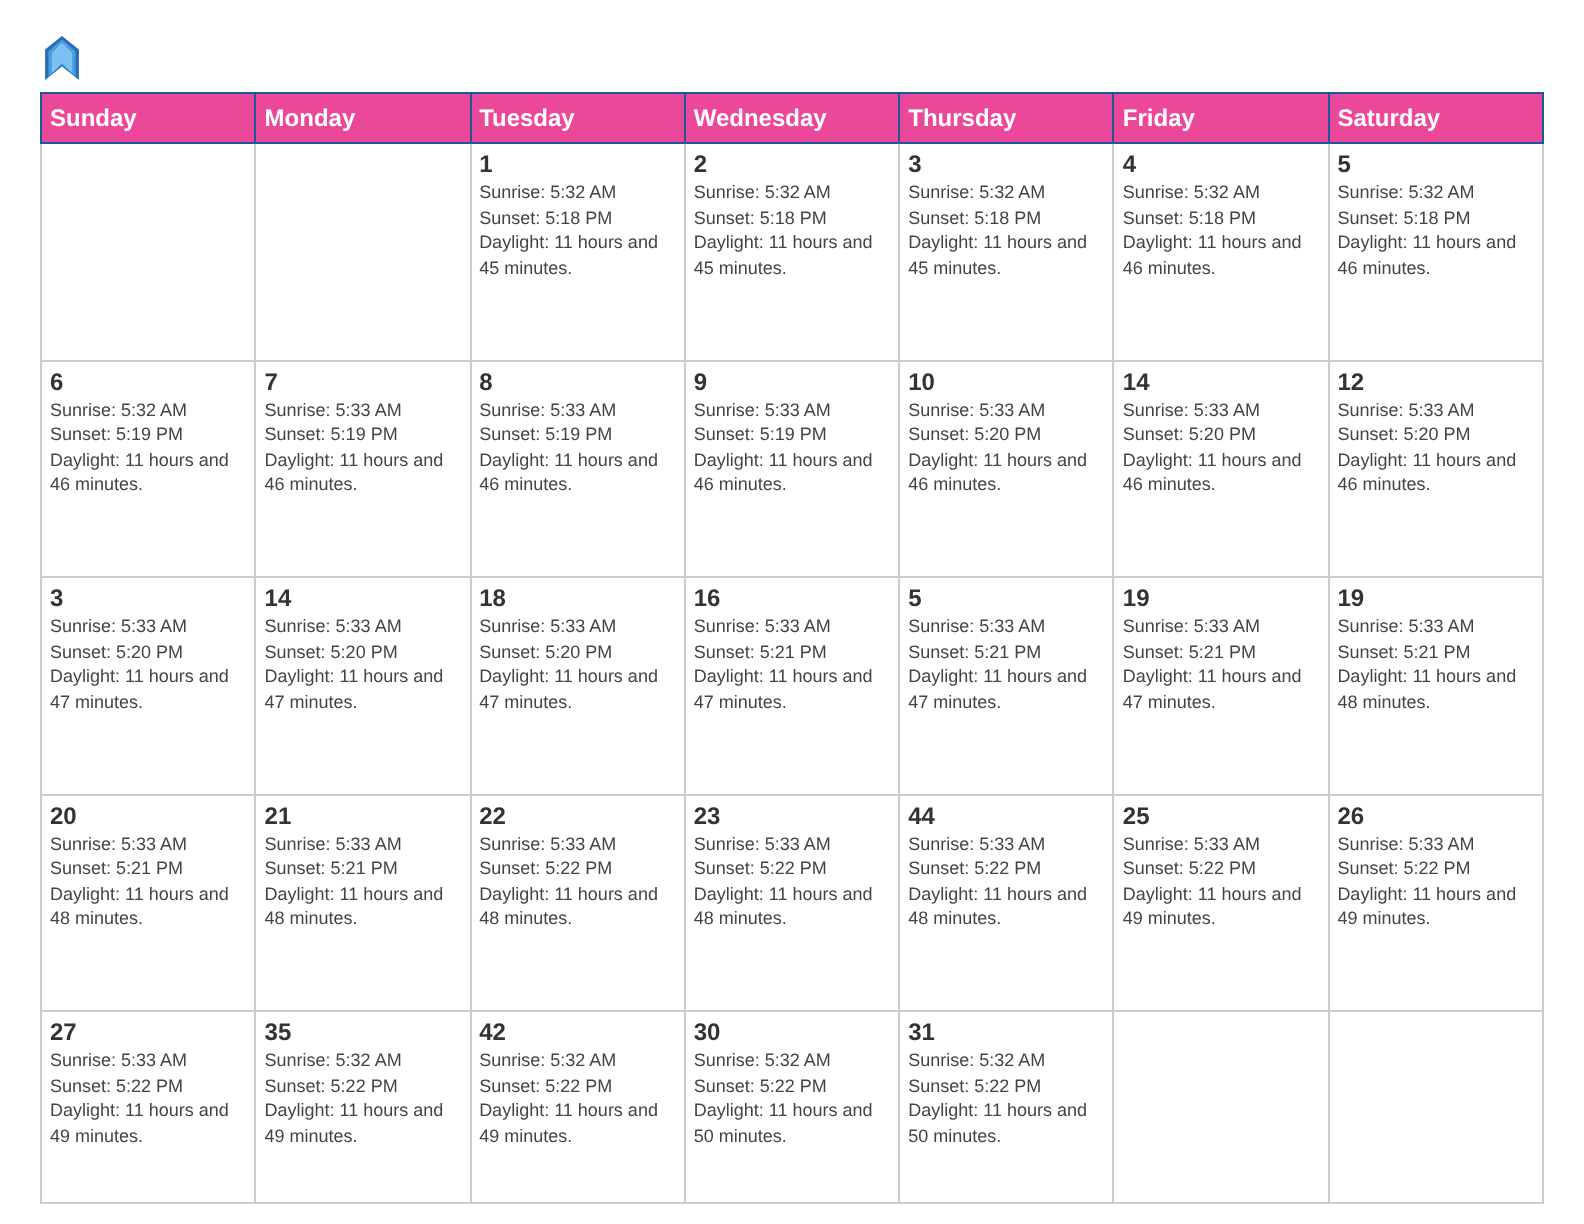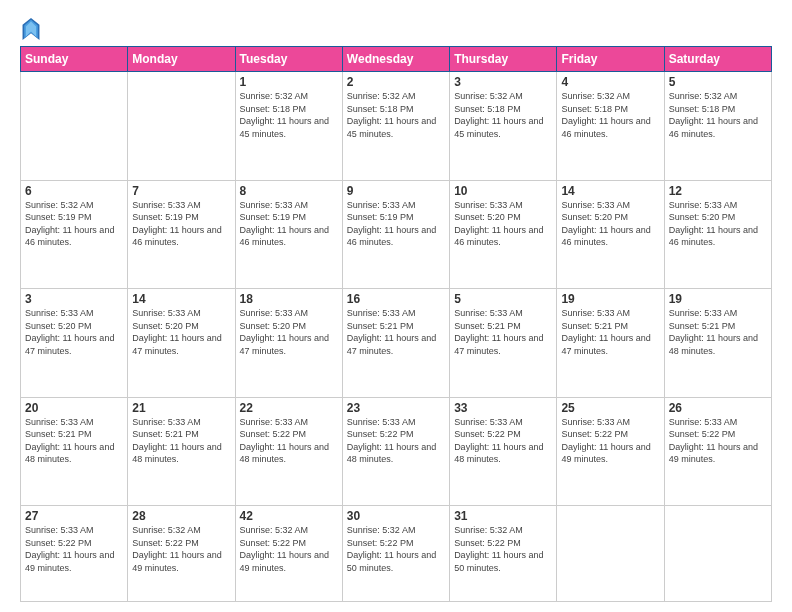--- a/index.html
+++ b/index.html
@@ -280,21 +280,21 @@
 Sunset: 5:22 PM
 Daylight: 11 hours and 48 minutes.</div>
           </td>
           <td>
             <span class="day-num">23</span>
             <div class="cell-text" style="white-space: pre-line;">Sunrise: 5:33 AM
 Sunset: 5:22 PM
 Daylight: 11 hours and 48 minutes.</div>
           </td>
           <td>
-            <span class="day-num">33</span>
+            <span class="day-num">44</span>
             <div class="cell-text" style="white-space: pre-line;">Sunrise: 5:33 AM
 Sunset: 5:22 PM
 Daylight: 11 hours and 48 minutes.</div>
           </td>
           <td>
             <span class="day-num">25</span>
             <div class="cell-text" style="white-space: pre-line;">Sunrise: 5:33 AM
 Sunset: 5:22 PM
 Daylight: 11 hours and 49 minutes.</div>
           </td>
@@ -306,21 +306,21 @@
           </td>
         </tr>
         <tr>
           <td>
             <span class="day-num">27</span>
             <div class="cell-text" style="white-space: pre-line;">Sunrise: 5:33 AM
 Sunset: 5:22 PM
 Daylight: 11 hours and 49 minutes.</div>
           </td>
           <td>
-            <span class="day-num">28</span>
+            <span class="day-num">35</span>
             <div class="cell-text" style="white-space: pre-line;">Sunrise: 5:32 AM
 Sunset: 5:22 PM
 Daylight: 11 hours and 49 minutes.</div>
           </td>
           <td>
             <span class="day-num">42</span>
             <div class="cell-text" style="white-space: pre-line;">Sunrise: 5:32 AM
 Sunset: 5:22 PM
 Daylight: 11 hours and 49 minutes.</div>
           </td>

